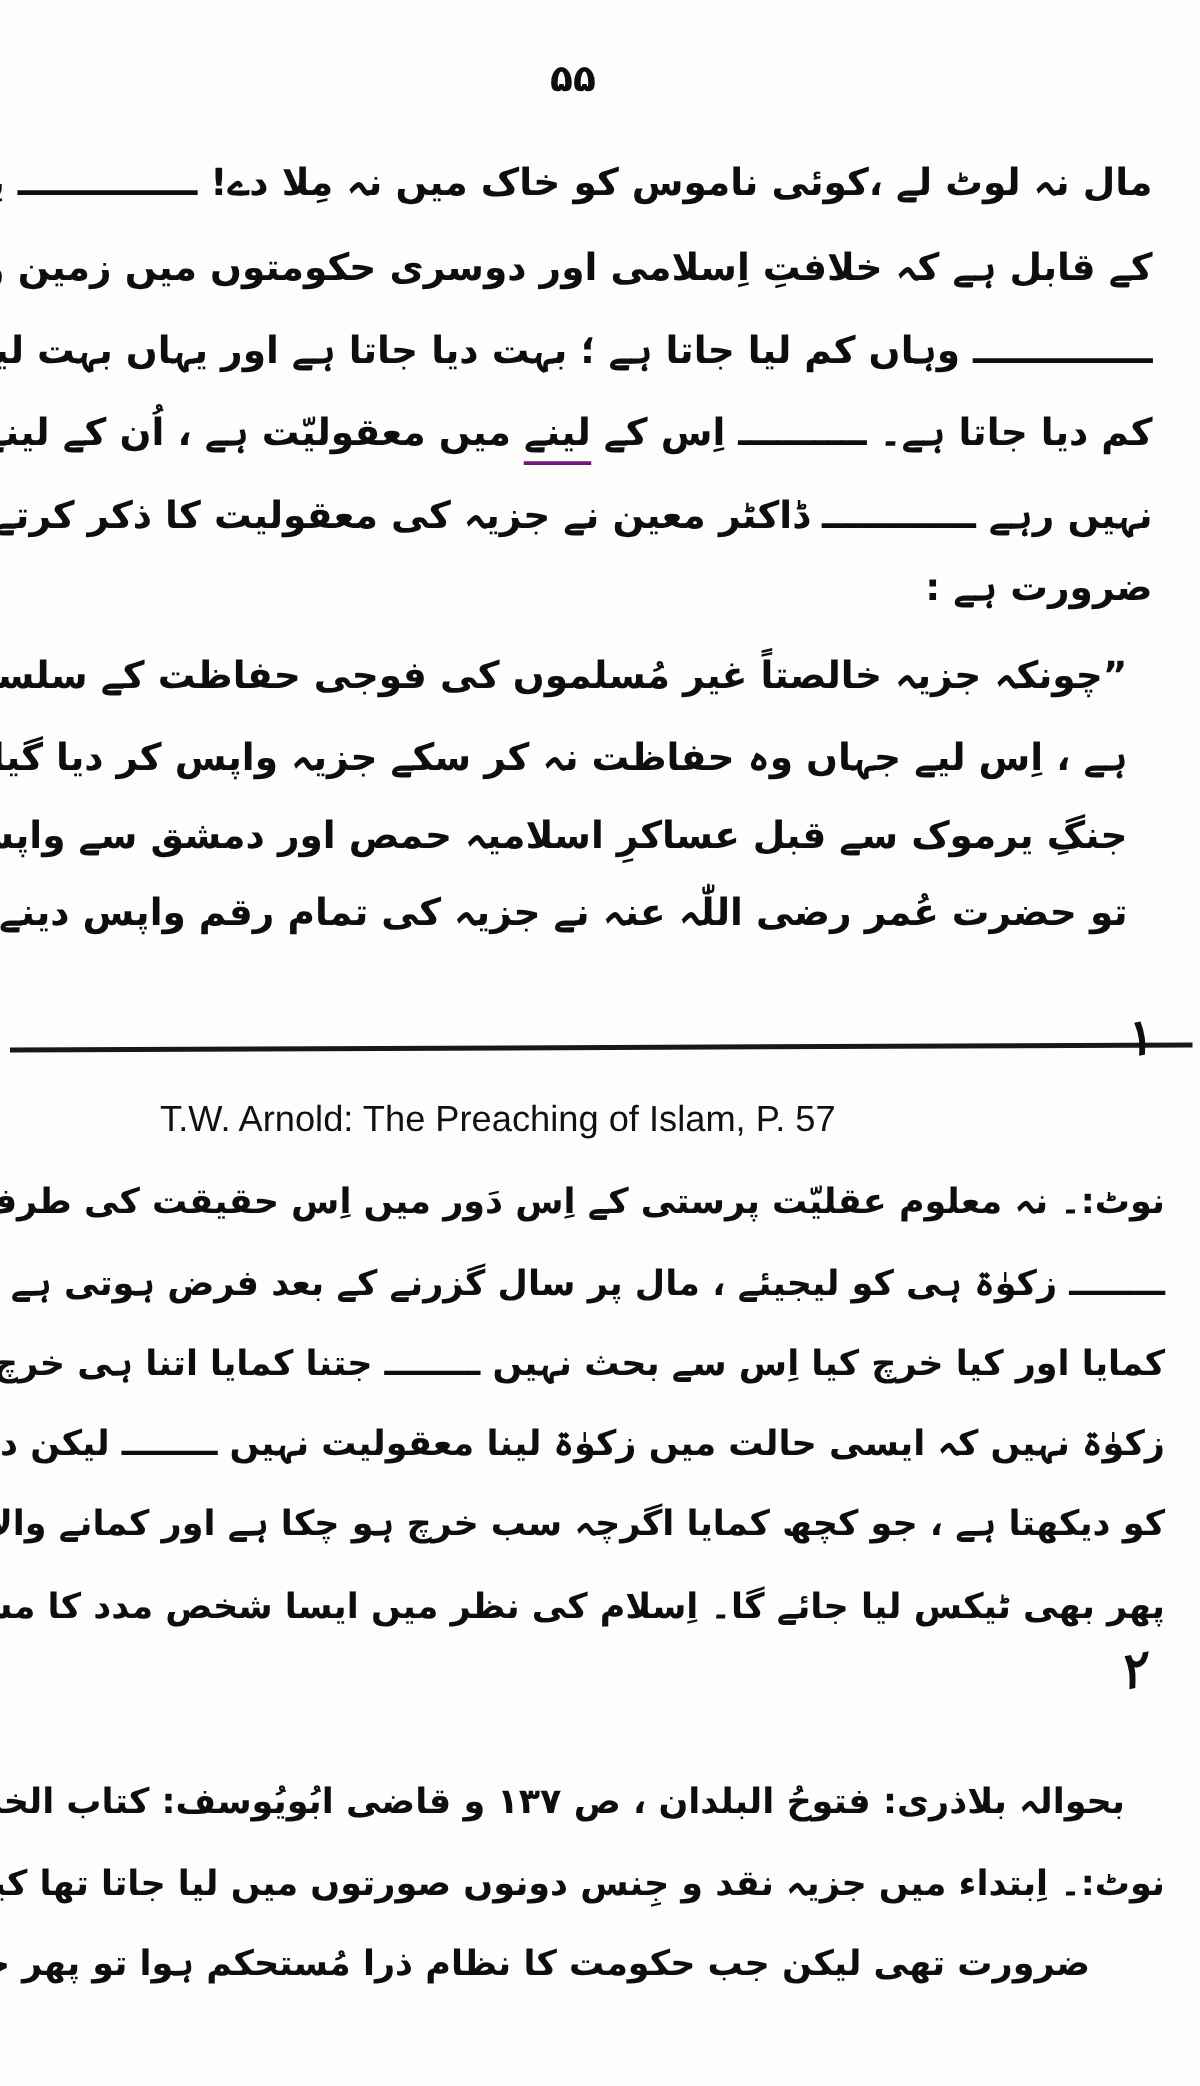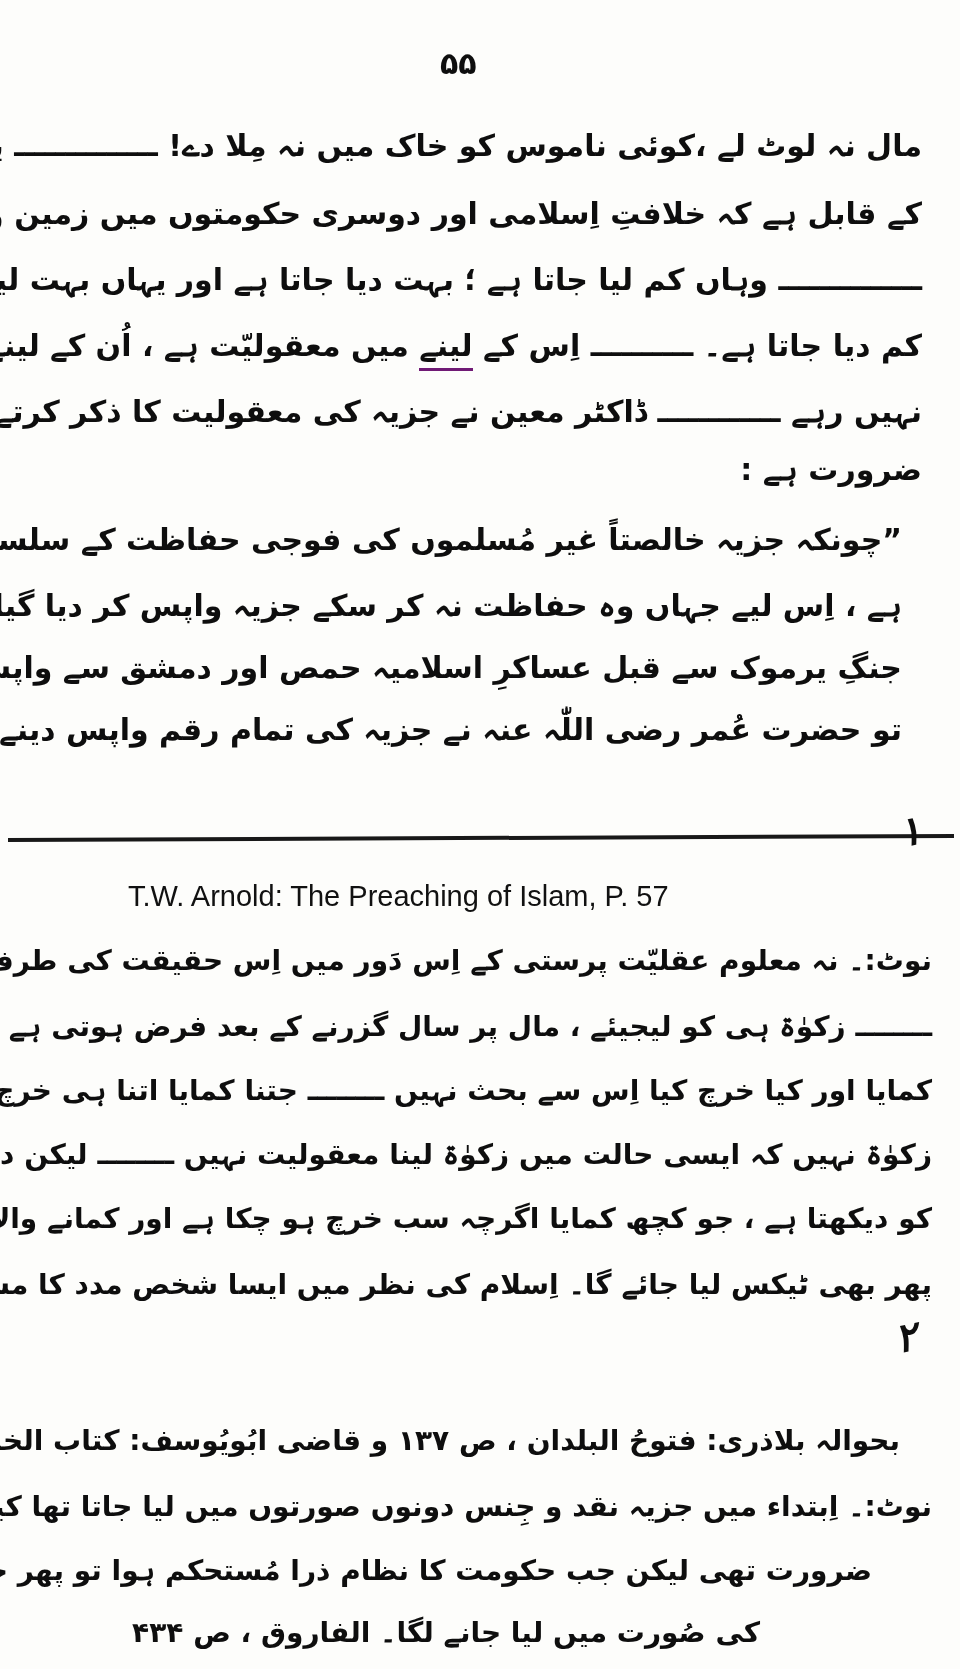--- a/index.html
+++ b/index.html
@@ -88,15 +88,14 @@
   <div class="line urdu note" style="top:1138px; right:28px;">زکوٰۃ نہیں کہ ایسی حالت میں زکوٰۃ لینا معقولیت نہیں ــــــــ لیکن دورِ جدید کا ٹیکس آمدنی</div>
   <div class="line urdu note" style="top:1202px; right:28px;">کو دیکھتا ہے ، جو کچھ کمایا اگرچہ سب خرچ ہو چکا ہے اور کمانے والا مقروض ہو چکا ہے مین</div>
   <div class="line urdu note" style="top:1268px; right:28px;">پھر بھی ٹیکس لیا جائے گا۔ اِسلام کی نظر میں ایسا شخص مدد کا مستحق ہے ۔ (مسعود)</div>
 
   <div class="fn-marker" style="top:1314px; right:44px;">۲</div>
 
   <div class="line urdu note" style="top:1424px; right:60px;">بحوالہ بلاذری: فتوحُ البلدان ، ص ۱۳۷ و قاضی ابُویُوسف: کتاب الخراج ، ص ۸۱ .</div>
 
   <div class="line urdu note" style="top:1490px; right:28px;">نوٹ:۔ اِبتداء میں جزیہ نقد و جِنس دونوں صورتوں میں لیا جاتا تھا کیونکہ فوجیوں کو دونوں کی</div>
   <div class="line urdu note" style="top:1554px; right:88px;">ضرورت تھی لیکن جب حکومت کا نظام ذرا مُستحکم ہوا تو پھر جنس کے بجائے نقد ہی</div>
-  <div class="line urdu note" style="top:1616px; right:200px;">کی صُورت میں لیا جانے لگا۔ الفاروق ، ص ۴۳۴</div>
 
 </div>
 
 </body></html>

